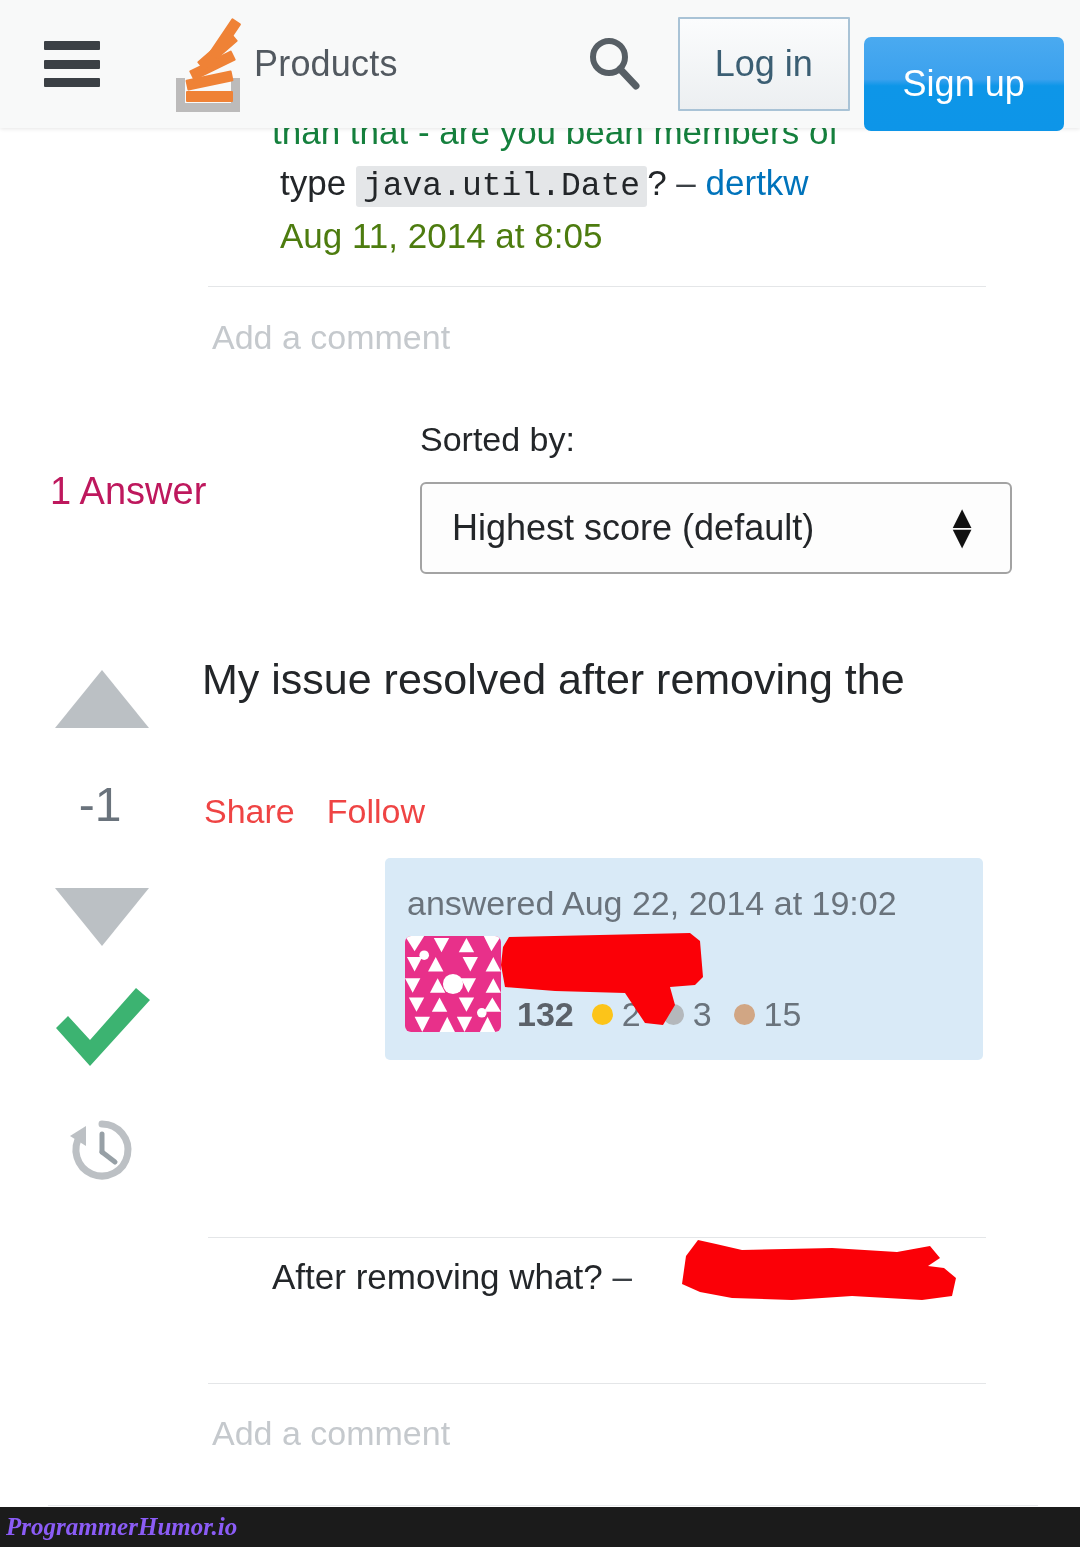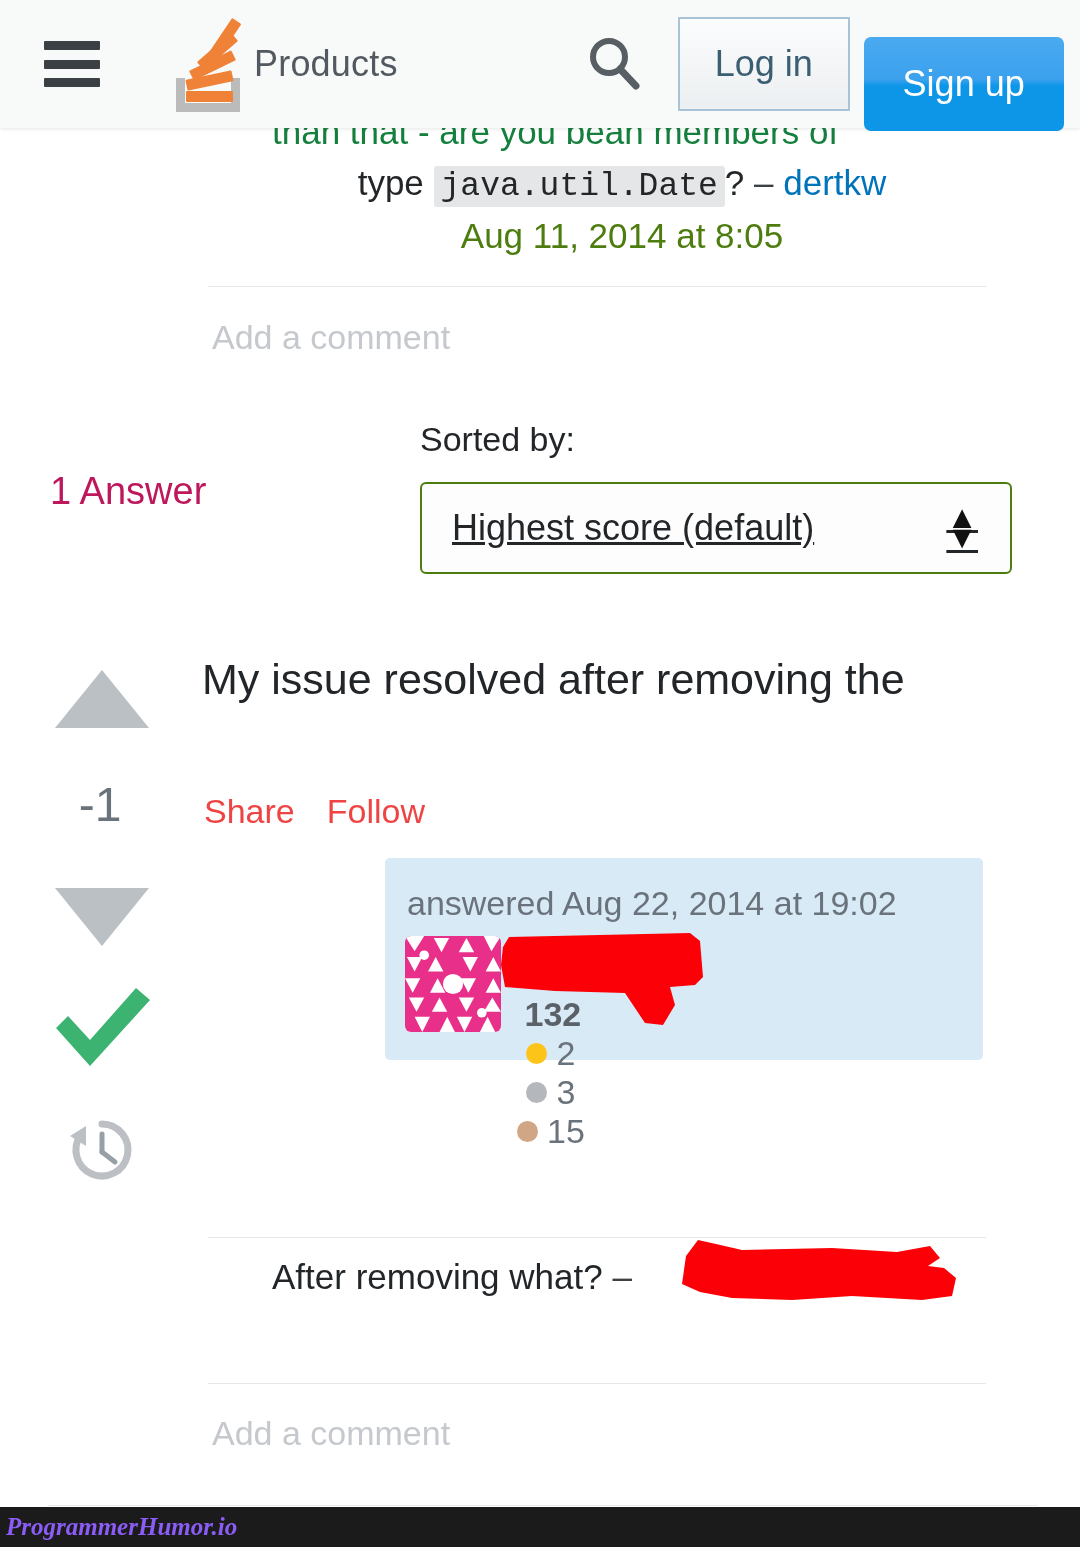--- a/index.html
+++ b/index.html
@@ -131,26 +131,25 @@
     font-size: 35px;
     color: #15803d;
     white-space: nowrap;
     overflow: hidden;
     z-index: 10;
   }
 
   .comment-top {
     position: absolute;
     top: 158px;
-    left: 272px;
+    left: 280px;
     width: 700px;
     font-size: 35px;
     line-height: 1.42;
     color: #232629;
-    text-align: center;
   }
   .code-inline {
     font-family: "Liberation Mono", monospace;
     background: #e4e6e8;
     padding: 2px 7px;
     font-size: 33px;
     border-radius: 3px;
   }
   .cmt-user { color: #0073bb; cursor: pointer; }
   .cmt-date { color: #4d7c0f; }
@@ -183,28 +182,27 @@
     left: 420px;
     font-size: 34px;
     color: #232629;
   }
   .sort-select {
     position: absolute;
     top: 482px;
     left: 420px;
     width: 592px;
     height: 92px;
-    border: 2px solid #4d7c0f;
+    border: 2px solid #a3a3a3;
     border-radius: 6px;
     background: #fdfdfd;
     box-sizing: border-box;
     display: flex;
     align-items: center;
     cursor: pointer;
-    text-decoration: underline;
   }
   .sort-select .val {
     margin-left: 30px;
     font-size: 36px;
     color: #232629;
     flex: 1;
   }
   .sort-select .spin {
     margin-right: 32px;
     display: flex;
@@ -311,21 +309,20 @@
     color: #0073bb;
     cursor: pointer;
   }
   .rep-row {
     position: absolute;
     top: 137px; left: 132px;
     display: flex;
     align-items: center;
     font-size: 34px;
     color: #6a737c;
-    flex-direction: column;
   }
   .rep-num { font-weight: bold; color: #5b6169; margin-right: 18px; }
   .badge-dot {
     width: 21px; height: 21px;
     border-radius: 50%;
     display: inline-block;
     margin-right: 9px;
   }
   .bd-gold { background: #fcc419; }
   .bd-silver { background: #b4b8bc; }

